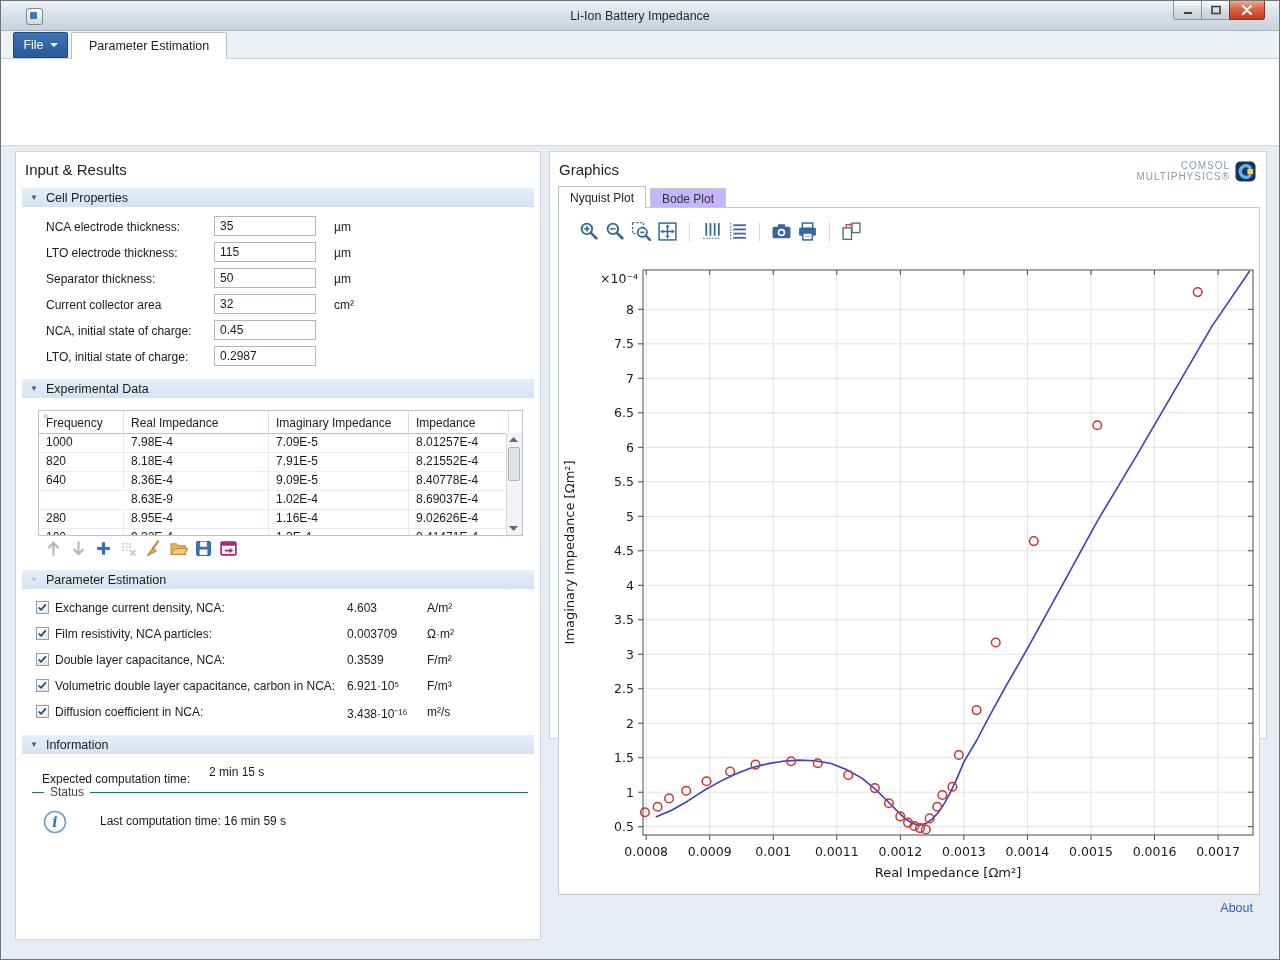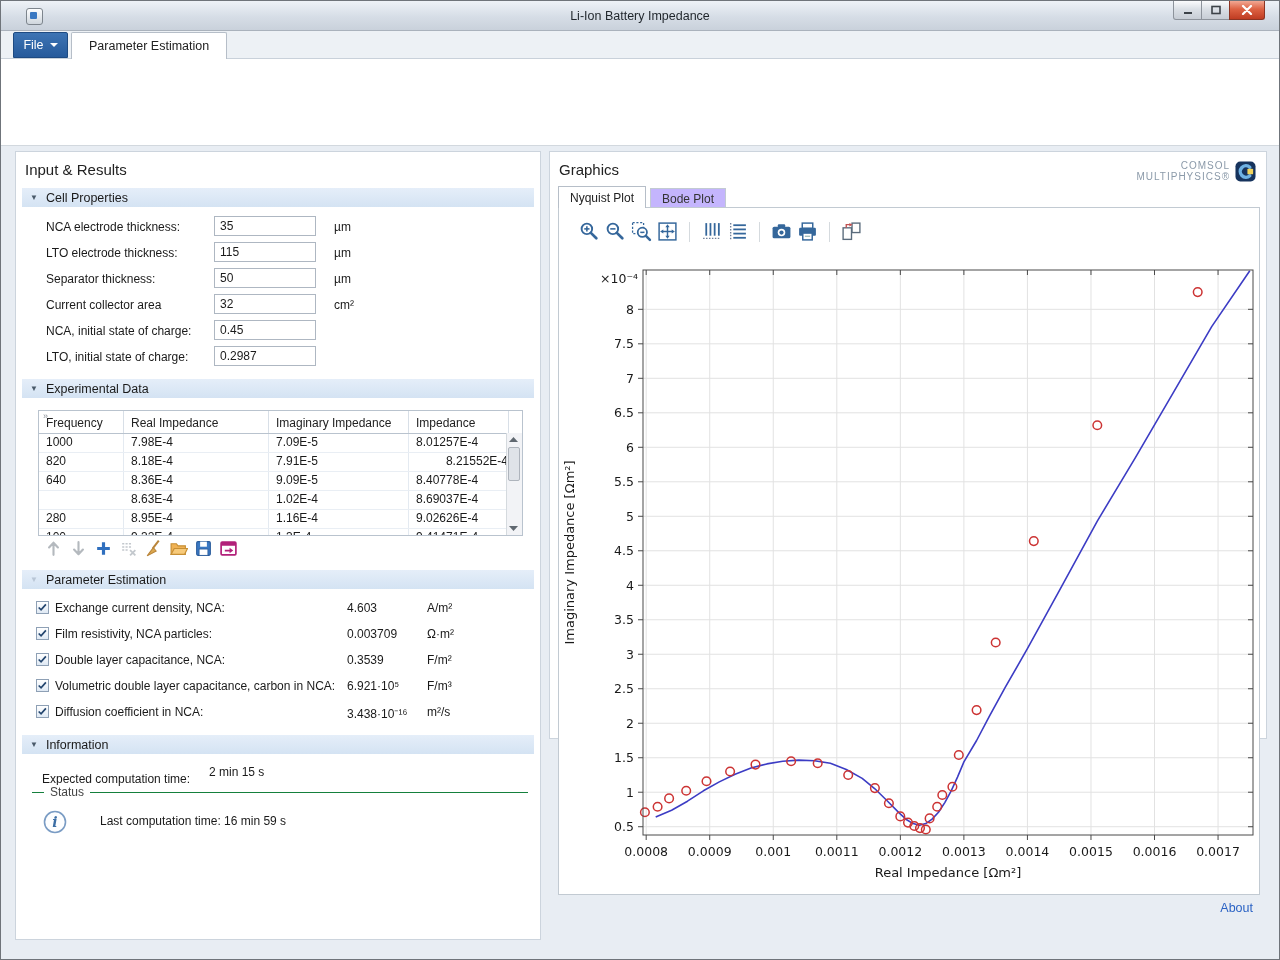--- a/index.html
+++ b/index.html
@@ -238,31 +238,31 @@
           <div class="trow">
             <div class="td" style="width: 85px;">1000</div>
             <div class="td" style="width: 145px;">7.98E-4</div>
             <div class="td" style="width: 140px;">7.09E-5</div>
             <div class="td" style="width: 100px;">8.01257E-4</div>
           </div>
           <div class="trow">
             <div class="td" style="width: 85px;">820</div>
             <div class="td" style="width: 145px;">8.18E-4</div>
             <div class="td" style="width: 140px;">7.91E-5</div>
-            <div class="td" style="width: 100px; text-align: right;">8.21552E-4</div>
+            <div class="td" style="width: 100px;">8.21552E-4</div>
           </div>
           <div class="trow">
             <div class="td" style="width: 85px;">640</div>
             <div class="td" style="width: 145px;">8.36E-4</div>
             <div class="td" style="width: 140px;">9.09E-5</div>
             <div class="td" style="width: 100px;">8.40778E-4</div>
           </div>
           <div class="trow">
             <div class="td" style="width: 85px; margin-top: 45px;">460</div>
-            <div class="td" style="width: 145px;">8.63E-4</div>
+            <div class="td" style="width: 145px;">8.63E-9</div>
             <div class="td" style="width: 140px;">1.02E-4</div>
             <div class="td" style="width: 100px;">8.69037E-4</div>
           </div>
           <div class="trow">
             <div class="td" style="width: 85px;">280</div>
             <div class="td" style="width: 145px;">8.95E-4</div>
             <div class="td" style="width: 140px;">1.16E-4</div>
             <div class="td" style="width: 100px;">9.02626E-4</div>
           </div>
           <div class="trow">

